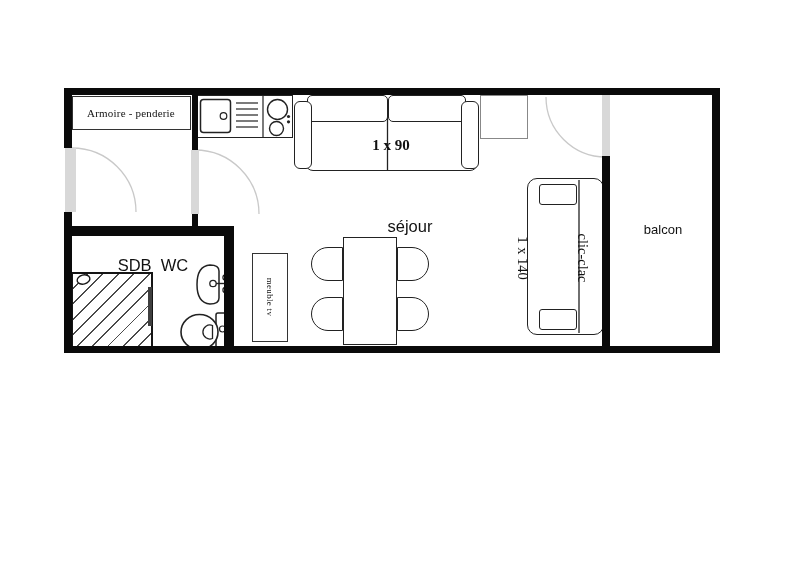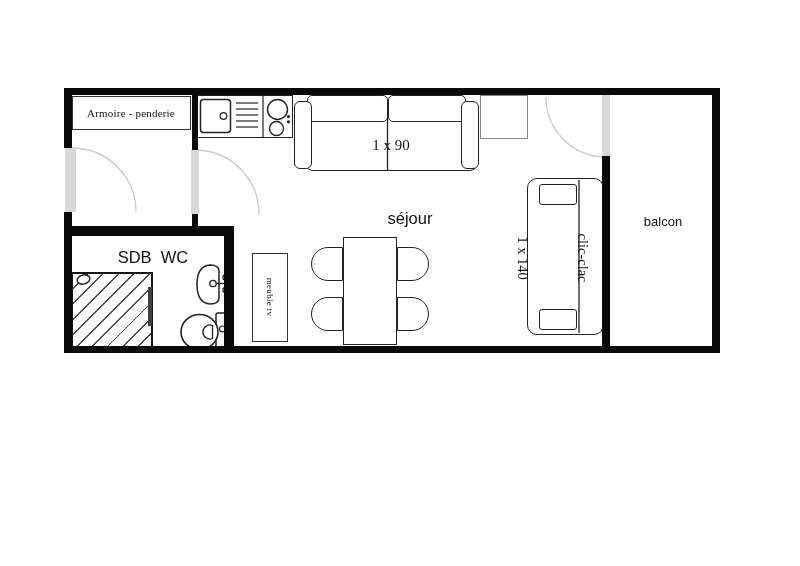--- a/index.html
+++ b/index.html
@@ -8,21 +8,21 @@
 
   .wall{position:absolute;background:#0a0a0a;z-index:30;}
   .leaf{position:absolute;background:#d8d8d8;z-index:20;}
 
   .furn{position:absolute;background:#ffffff;border:1.5px solid #222;box-sizing:border-box;z-index:10;}
   .thin{border-width:1.2px;}
 
   svg.fixtures{position:absolute;left:0;top:0;z-index:15;}
 
   .lbl{position:absolute;color:#111;white-space:pre;transform:translate(-50%,-50%);z-index:40;}
-  .sans{font-family:"Liberation Sans",sans-serif;}
+  .sans{font-family:"Liberation Sans",sans-serif;margin-top:8px;}
   .serif{font-family:"Liberation Serif",serif;}
 
   .rot{transform:translate(-50%,-50%) rotate(90deg);text-align:center;}
 
   #shower{position:absolute;left:71px;top:272px;width:82px;height:77px;box-sizing:border-box;
     border:2px solid #151515;z-index:10;
     background:repeating-linear-gradient(135deg,transparent 0,transparent 9.6px,#4a4a4a 9.6px,#4a4a4a 10.9px);}
   #shower-door{position:absolute;left:148px;top:287px;width:4px;height:39px;background:#3f3f3f;z-index:12;}
 
   .chair{position:absolute;width:32px;height:34px;background:#fff;border:1.5px solid #222;box-sizing:border-box;z-index:9;}
@@ -112,21 +112,21 @@
   <div class="wall" style="left:192px;top:95px;width:6px;height:55px;"></div>
   <div class="wall" style="left:192px;top:214px;width:6px;height:22px;"></div>
   <div class="wall" style="left:64px;top:226px;width:170px;height:10px;"></div>
   <div class="wall" style="left:224px;top:226px;width:10px;height:127px;"></div>
   <div class="wall" style="left:602px;top:156px;width:8px;height:197px;"></div>
 
   <div class="lbl serif" style="left:131px;top:113px;font-size:11px;letter-spacing:0.2px;">Armoire - penderie</div>
   <div class="lbl sans" style="left:153px;top:257px;font-size:16.5px;text-align:right;">SDB  WC</div>
   <div class="lbl sans" style="left:410px;top:218px;font-size:16.5px;">séjour</div>
   <div class="lbl sans" style="left:663px;top:221px;font-size:13px;">balcon</div>
-  <div class="lbl serif" style="left:391px;top:145px;font-size:15px;">1 x 90</div>
+  <div class="lbl serif" style="left:391px;top:145px;font-size:15px;font-weight:bold;">1 x 90</div>
 
   <div class="lbl serif rot" style="left:553px;top:258px;font-size:14.5px;line-height:20px;">
     <div>clic-clac</div>
     <div>1 x 140</div>
   </div>
 
   <div class="lbl serif rot" style="left:270px;top:297px;font-size:9px;letter-spacing:0.3px;">meuble tv</div>
 
 </div>
 

